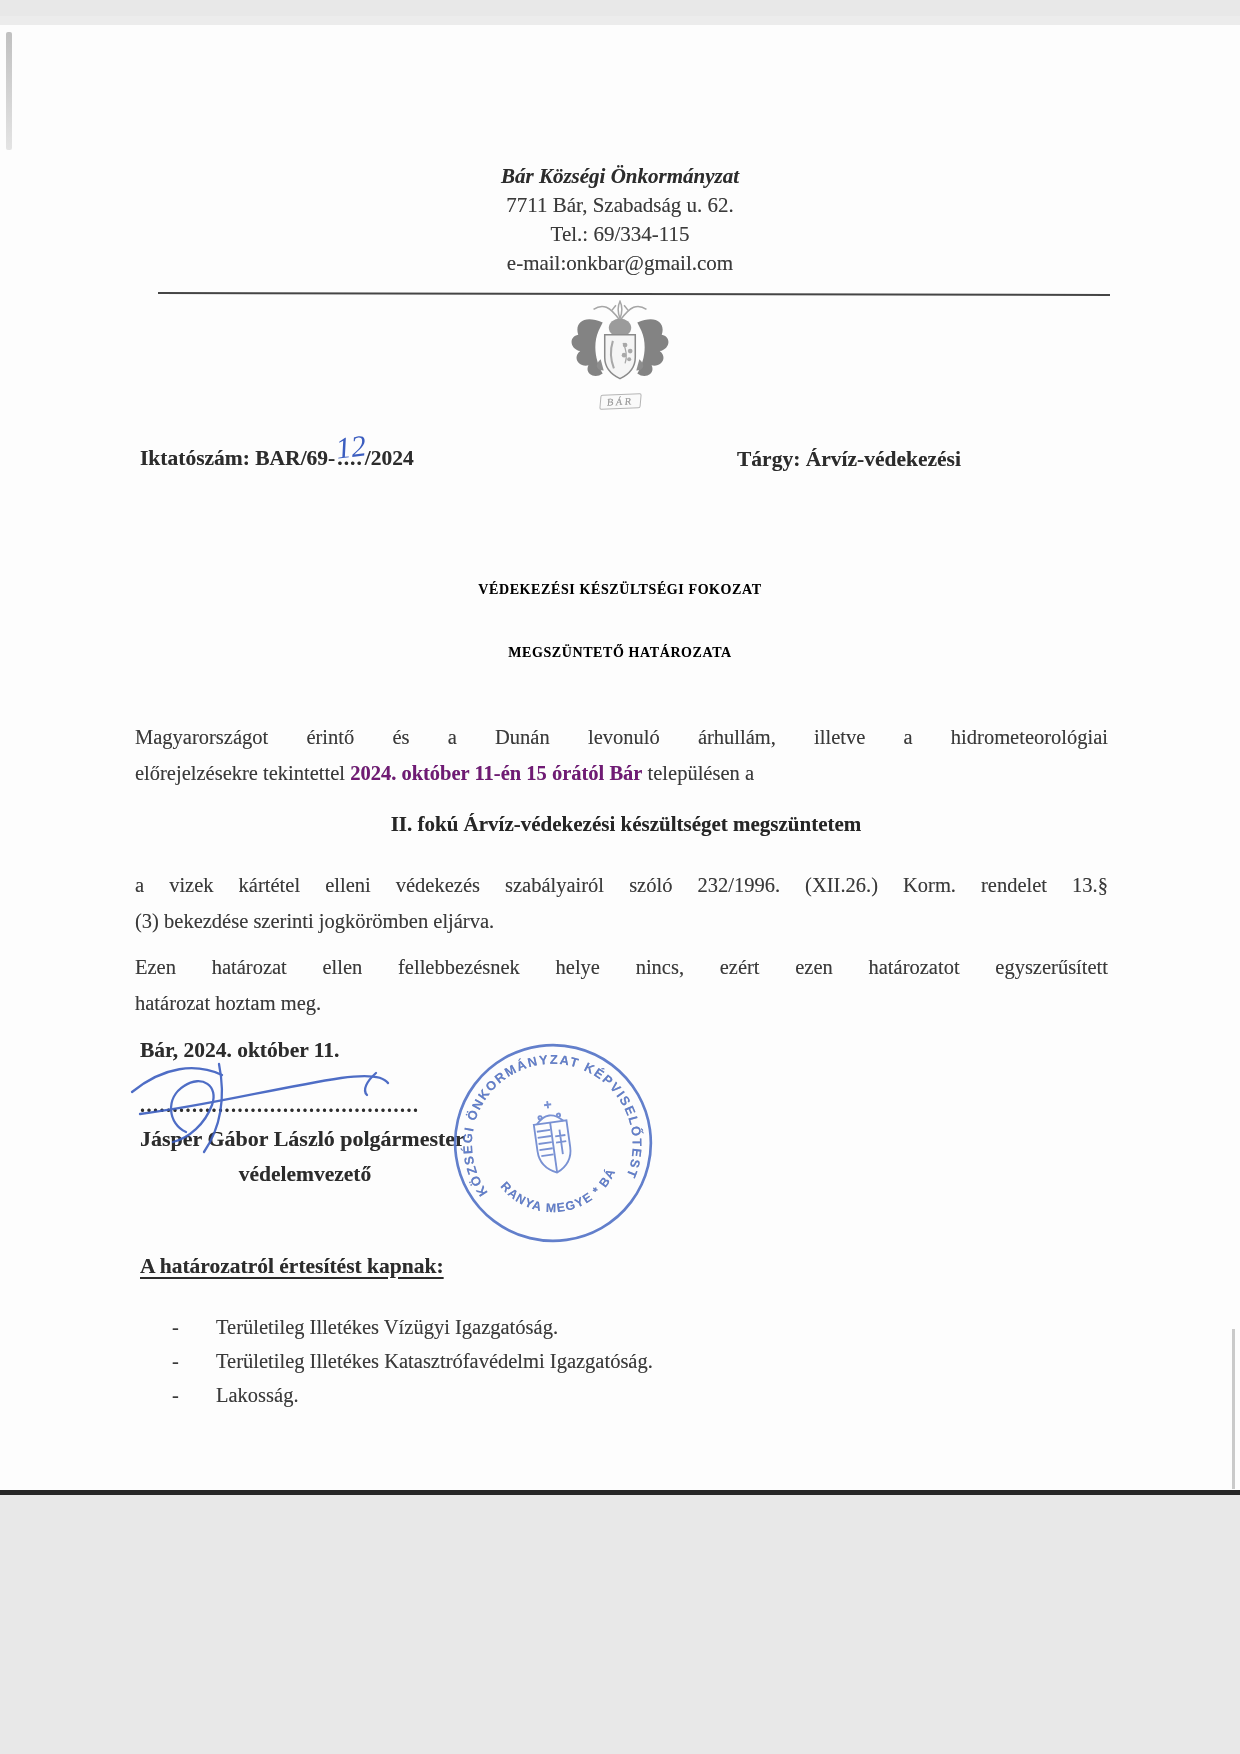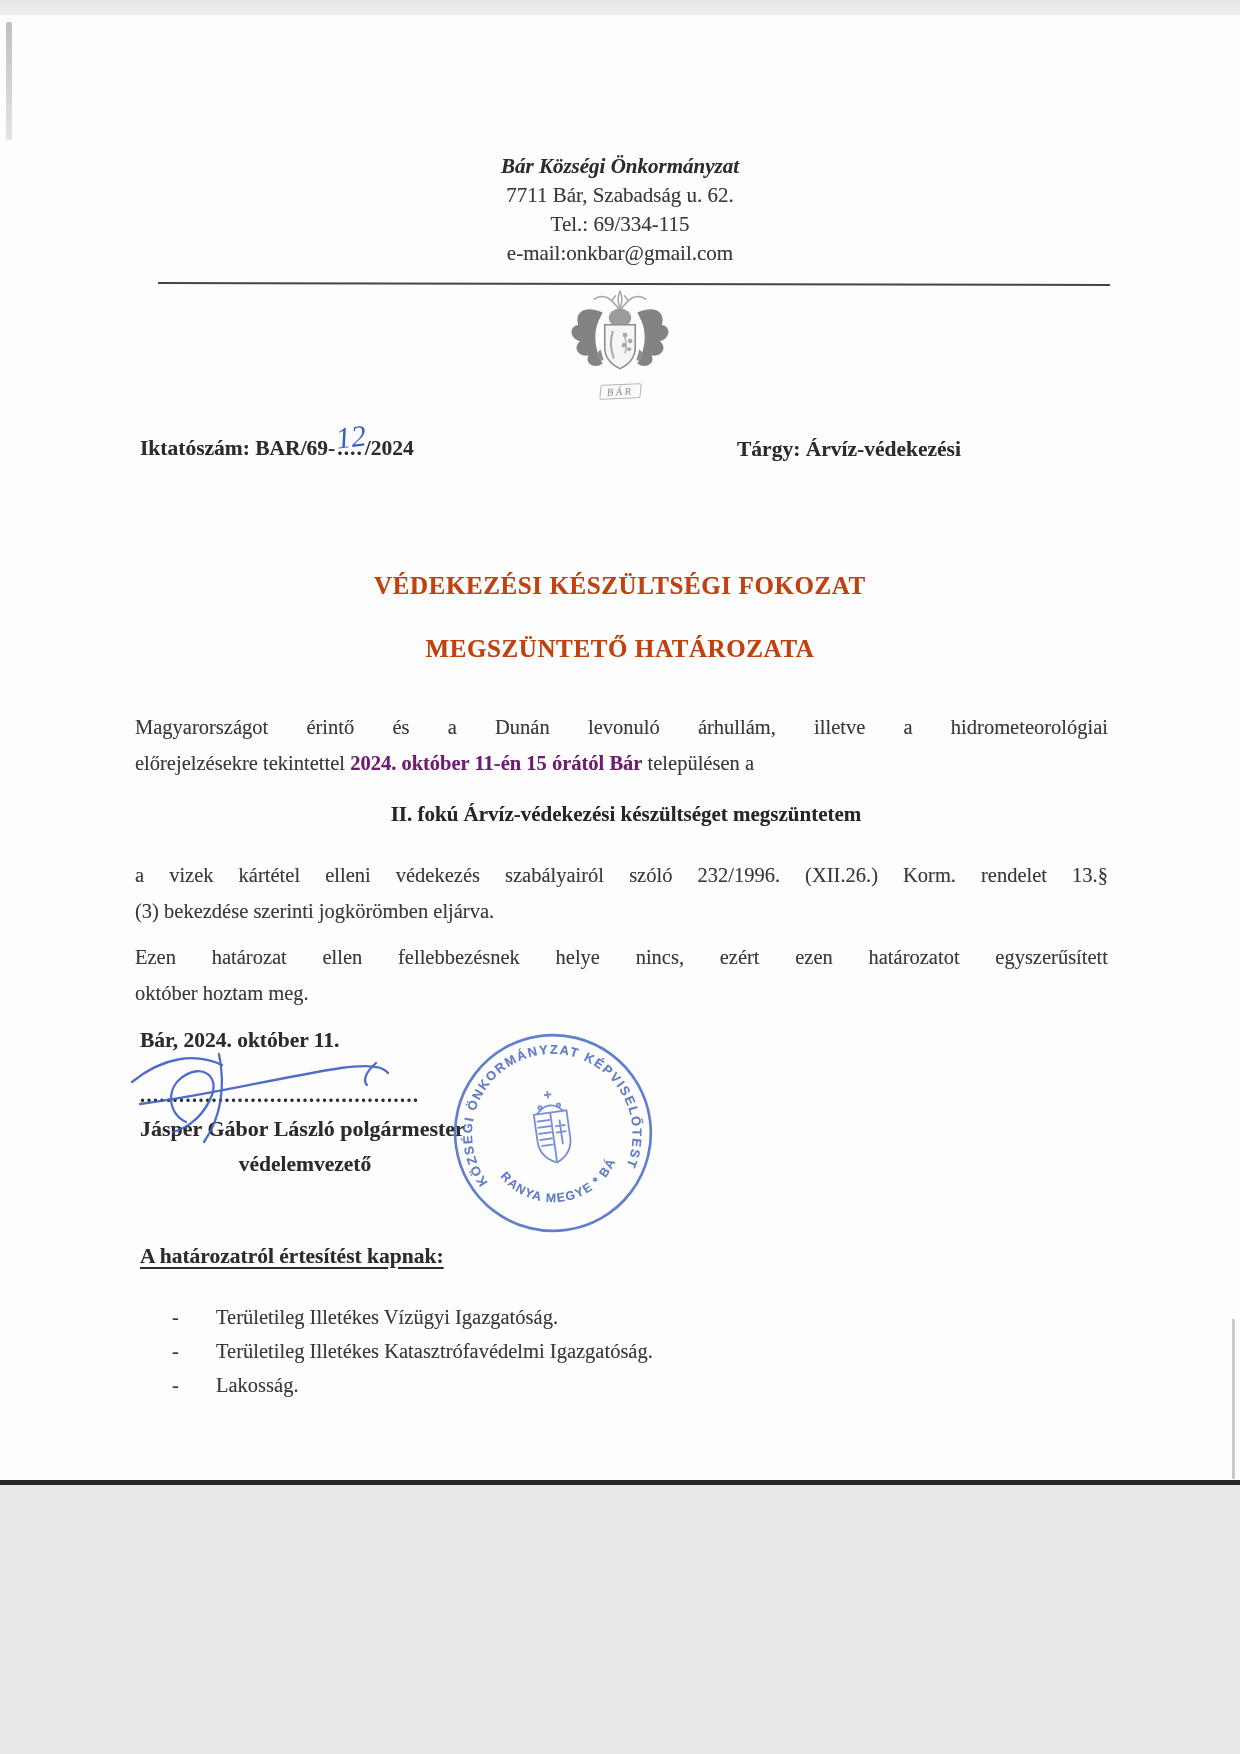--- a/index.html
+++ b/index.html
@@ -1,19 +1,19 @@
 <!DOCTYPE html>
 <html><head>
 <meta charset="utf-8">
 <style>
   html,body{margin:0;padding:0;background:#e8e8e8;}
   .page{
     position:relative;
     width:1240px;height:1479px;
-    margin:6px auto;
+    margin:16px auto;
     background:#fdfdfd;
     overflow:hidden;
     font-family:"Liberation Serif", serif;
     color:#383838;
     text-shadow:0 0 0.5px rgba(70,70,70,0.45);
   }
   
   .scan-top-band{position:absolute;left:0;top:0;width:100%;height:9px;background:#ececec;}
   .scan-left-mark{position:absolute;left:6px;top:16px;width:6px;height:118px;
     background:linear-gradient(to bottom,#8f8f8f,#cfcfcf);opacity:.55;border-radius:2px;}
@@ -34,21 +34,21 @@
   
   .ref-row{position:absolute;left:140px;top:430px;font-size:21.5px;font-weight:bold;color:#2c2c2c;}
   .dots-wrap{position:relative;display:inline-block;padding:0 2px;}
   .dots{letter-spacing:1px;}
   .hand-num{position:absolute;left:1px;top:-16px;font-size:30px;font-weight:400;
     font-style:italic;color:#3c5ec0;transform:rotate(-7deg);text-shadow:none;}
   .subject{position:absolute;left:737px;top:428px;width:330px;
     font-size:21.5px;font-weight:bold;line-height:31px;color:#2c2c2c;}
   
   .doc-title{position:absolute;left:0;right:0;text-align:center;
-    font-size:25px;font-weight:bold;letter-spacing:.6px;color:#c2410c;}
+    font-size:14px;font-weight:bold;letter-spacing:.6px;color:#000000;}
   .title1{top:566px;}
   .title2{top:629px;}
   
   .para{position:absolute;left:135px;width:973px;font-size:20.5px;line-height:36px;color:#3a3a3a;}
   .p1{top:703px;}
   .p2{top:851px;}
   .p3{top:933px;}
   .line-just{text-align:justify;text-align-last:justify;}
   .para b,.bold-inline{font-weight:bold;color:#701a75;}
   .decision{position:absolute;left:12px;right:0;top:796px;text-align:center;
@@ -131,21 +131,21 @@
 
   <div class="decision">II. fokú Árvíz-védekezési készültséget megszüntetem</div>
 
   <div class="para p2">
     <div class="line-just">a vizek kártétel elleni védekezés szabályairól szóló 232/1996. (XII.26.) Korm. rendelet 13.§</div>
     <div>(3) bekezdése szerinti jogkörömben eljárva.</div>
   </div>
 
   <div class="para p3">
     <div class="line-just">Ezen határozat ellen fellebbezésnek helye nincs, ezért ezen határozatot egyszerűsített</div>
-    <div>október hoztam meg.</div>
+    <div>határozat hoztam meg.</div>
   </div>
 
   <div class="date-place">Bár, 2024. október 11.</div>
 
   <svg class="signature-svg" width="340" height="104" viewBox="0 0 340 104">
     <g stroke="#3c5ec0" stroke-width="2.3" fill="none" stroke-linecap="round" opacity="0.9">
       <path d="M6,40 C38,14 70,11 96,23"></path>
       <path d="M60,80 C42,72 39,46 58,34 C76,22 93,34 86,53 C79,72 63,86 47,90"></path>
       <path d="M93,12 C99,42 97,72 78,100"></path>
       <path d="M14,62 C80,54 150,36 215,26 C243,22 257,24 262,31"></path>

